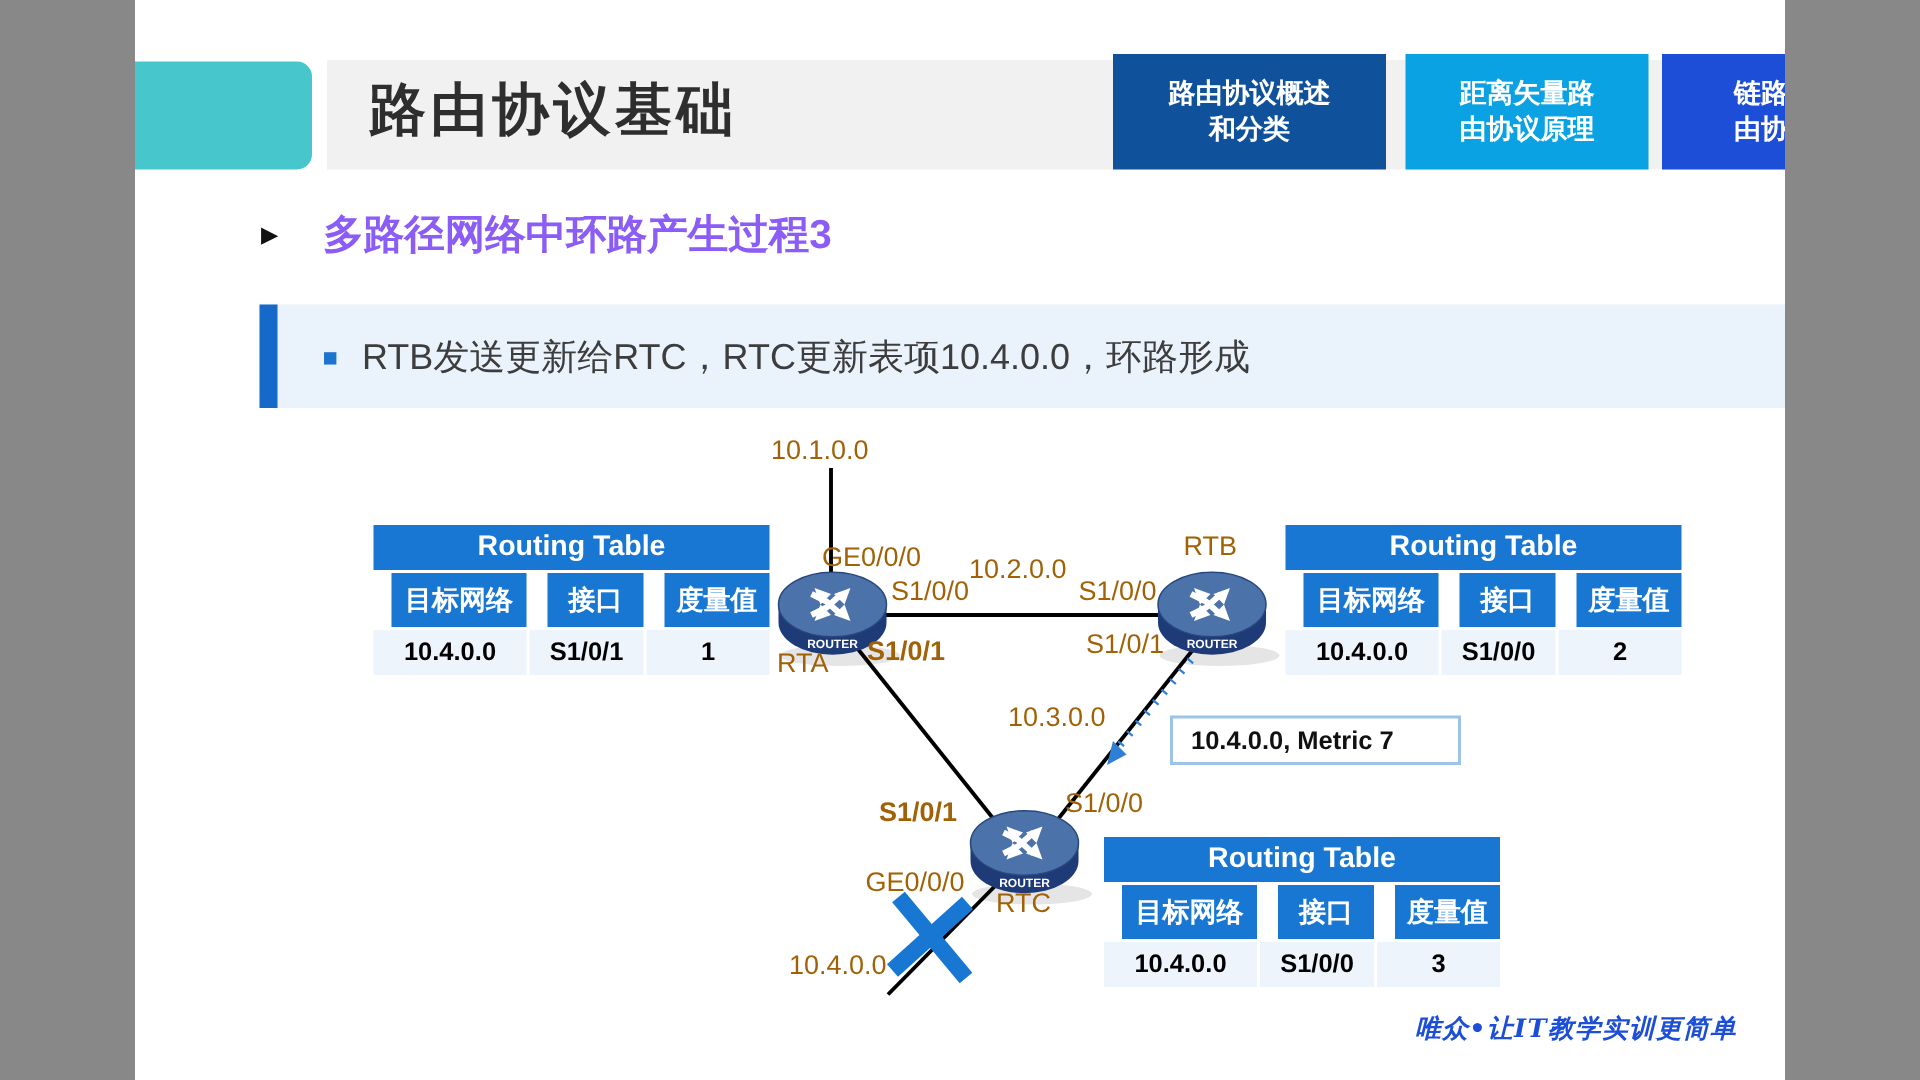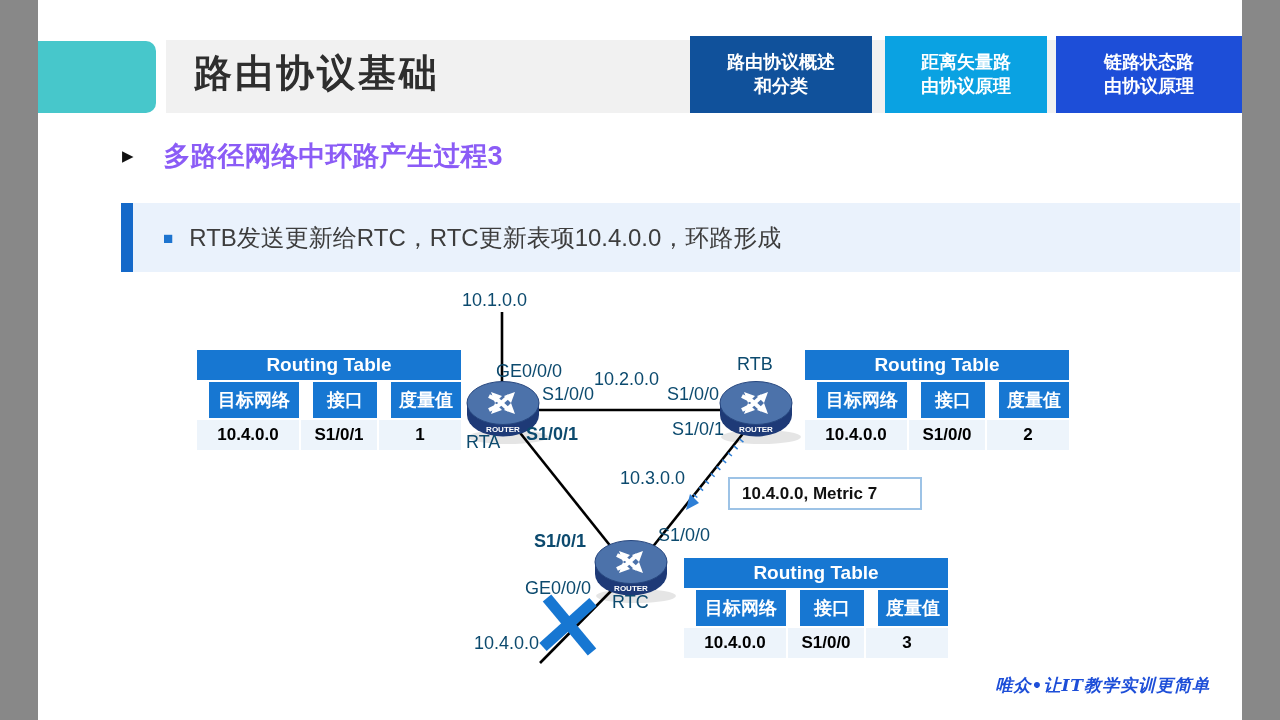--- a/index.html
+++ b/index.html
@@ -1,17 +1,17 @@
 <!DOCTYPE html>
 <html><head>
 <meta charset="utf-8">
 <style>
   html,body{margin:0;padding:0;background:#888;}
   .slide{
-    position:relative;width:1204px;height:720px;background:#ffffff;
+    position:relative;width:1100px;height:720px;background:#ffffff;
     font-family:"Liberation Sans",sans-serif;overflow:hidden;margin:0 auto;
   }
   
   .title-bar{position:absolute;left:128px;top:40px;width:1152px;height:73px;background:#f1f1f1;}
   .teal-block{position:absolute;left:-14px;top:41px;width:132px;height:72px;background:#47c7cb;border-radius:10px;}
   .page-title{position:absolute;left:156px;top:48px;font-size:38px;font-weight:bold;color:#2e2e2e;letter-spacing:3px;}
   .nav-box{position:absolute;top:36px;height:77px;color:#fff;font-weight:bold;font-size:18px;
     line-height:1.32;display:flex;align-items:center;justify-content:center;text-align:center;
     white-space:pre-line;cursor:pointer;}
   .nav0{left:652px;width:182px;}
@@ -22,21 +22,21 @@
   .subtitle-marker{font-size:15px;color:#111;margin-top:9px;}
   .subtitle-text{margin-left:30px;font-size:27px;font-weight:bold;color:#8b5cf6;}
   
   .banner{position:absolute;left:83px;top:203px;width:1119px;height:69px;background:#eaf2fc;}
   .banner-bar{position:absolute;left:0;top:0;width:12px;height:69px;background:#1569c9;}
   .banner-content{display:flex;align-items:center;height:100%;padding-left:42px;}
   .banner-bullet{color:#1d74cf;font-size:17px;margin-top:3px;}
   .banner-text{margin-left:16px;font-size:24px;color:#3d3d3d;}
   
   .diagram-svg{position:absolute;left:0;top:0;width:1280px;height:720px;}
-  .dlabel{position:absolute;font-size:18px;color:#0c4a6e;white-space:nowrap;}
+  .dlabel{position:absolute;font-size:18px;color:#a16207;white-space:nowrap;}
   .dlabel.bold{font-weight:bold;}
   .metric-box{position:absolute;left:690px;top:477px;width:178px;height:29px;background:#fff;
     border:2px solid #9dc3e6;display:flex;align-items:center;padding-left:12px;
     font-size:17px;font-weight:bold;color:#111;}
   
   .rt-table{position:absolute;width:264px;}
   .rt-title{background:#1777d2;color:#fff;font-weight:bold;text-align:center;
     font-size:19px;height:30px;line-height:30px;}
   .rt-grid{display:grid;grid-template-columns:102px 76px 82px;gap:2px;margin-top:2px;}
   .rt-grid .cell{height:36px;display:flex;align-items:center;justify-content:center;}

